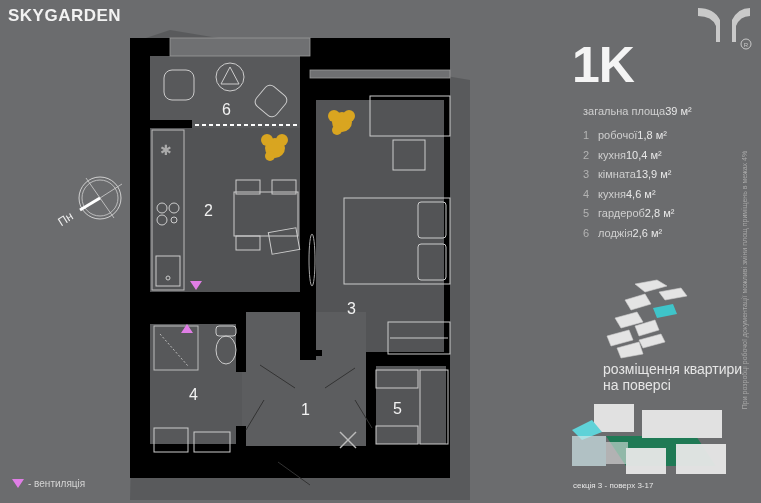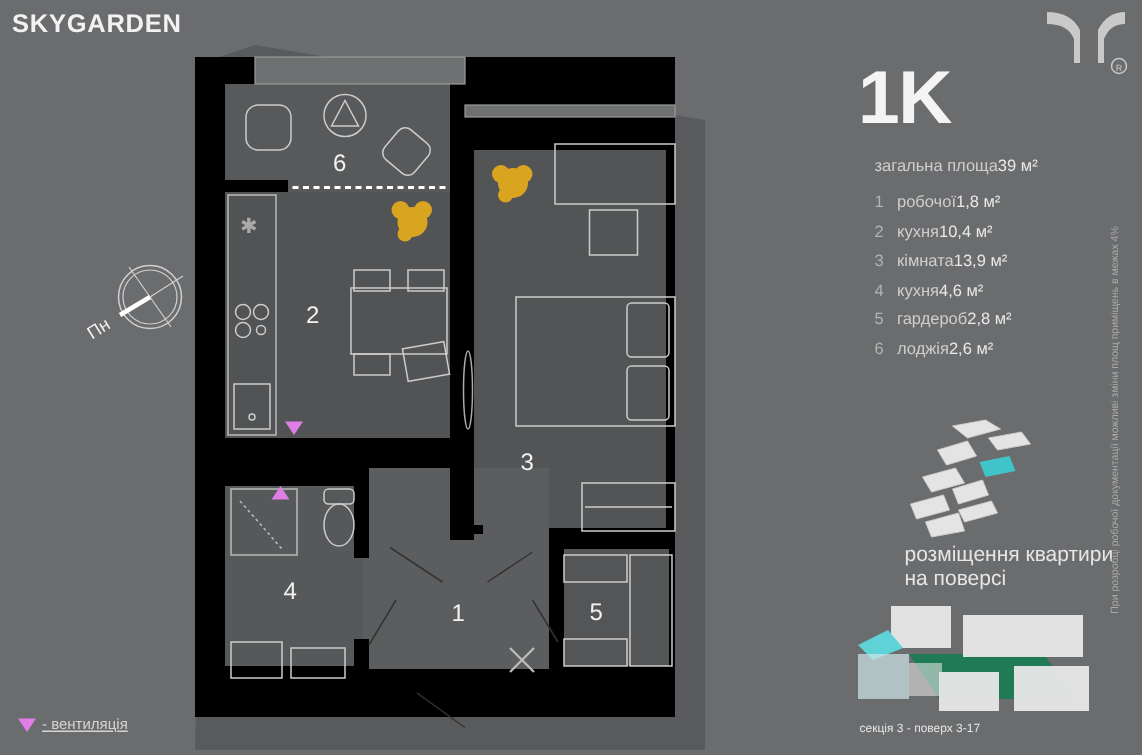--- a/index.html
+++ b/index.html
@@ -10,21 +10,21 @@
   .logo{left:696px;top:2px;width:56px;height:50px;}
   .stats{left:572px;top:101px;width:140px;font-size:11px;color:#cfcfcf;}
   .stats .row{display:flex;height:19.5px;align-items:center;margin-left:11px;}
   .stats .total{margin-bottom:5px;}
   .stats .lbl{display:flex;gap:7px;}
   .stats .num{color:#b3b3b3;width:8px;}
   .stats .val{color:#e8e8e8;}
   .placement-caption{left:603px;top:361px;font-size:14px;color:#e6e6e6;}
   .section-caption{left:573px;top:481px;font-size:8px;color:#e6e6e6;}
   .disclaimer{left:744px;top:280px;width:340px;transform:translate(-50%,-50%) rotate(-90deg);font-size:7px;color:#a9a9a9;white-space:nowrap;text-align:center;transform-origin:center;}
-  .legend{left:12px;top:478px;font-size:10px;color:#d4d4d4;display:flex;align-items:center;gap:4px;text-decoration:underline;}
+  .legend{left:12px;top:478px;font-size:10px;color:#d4d4d4;display:flex;align-items:center;gap:4px;}
   .tri-down{width:0;height:0;border-left:6px solid transparent;border-right:6px solid transparent;border-top:9px solid #e07ee6;}
   .tri-up{width:0;height:0;border-left:6px solid transparent;border-right:6px solid transparent;border-bottom:9px solid #e07ee6;}
   .room-num{font-size:16px;color:#f2f2f2;}
 </style>
 </head>
 <body>
 
 <div class="abs brand">SKYGARDEN</div>
 
 <svg class="abs logo" viewBox="0 0 56 50">

